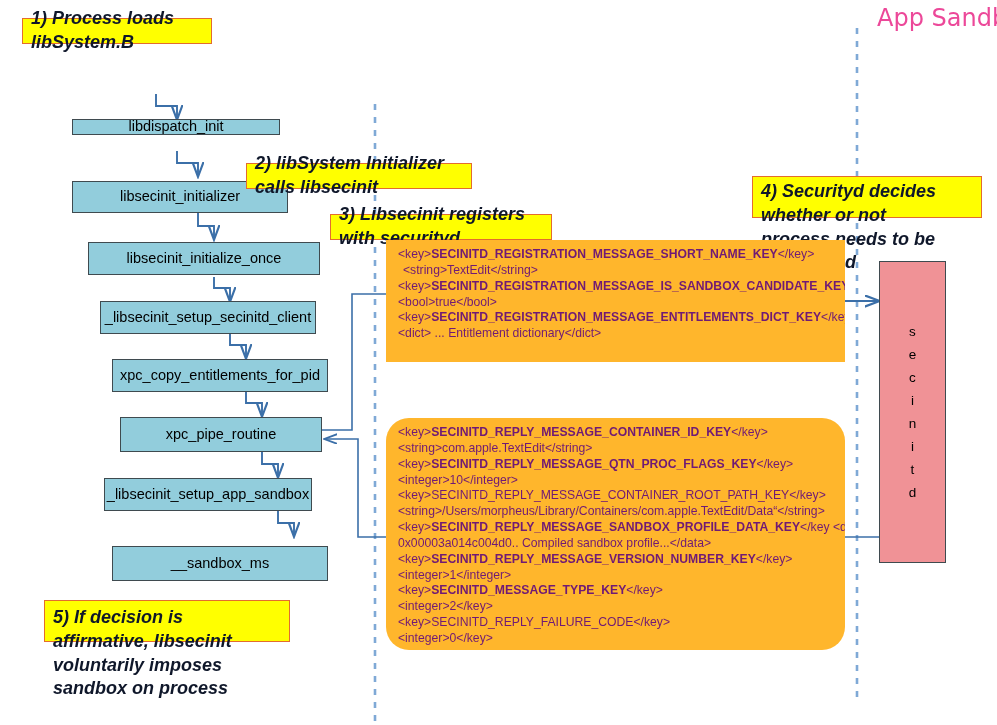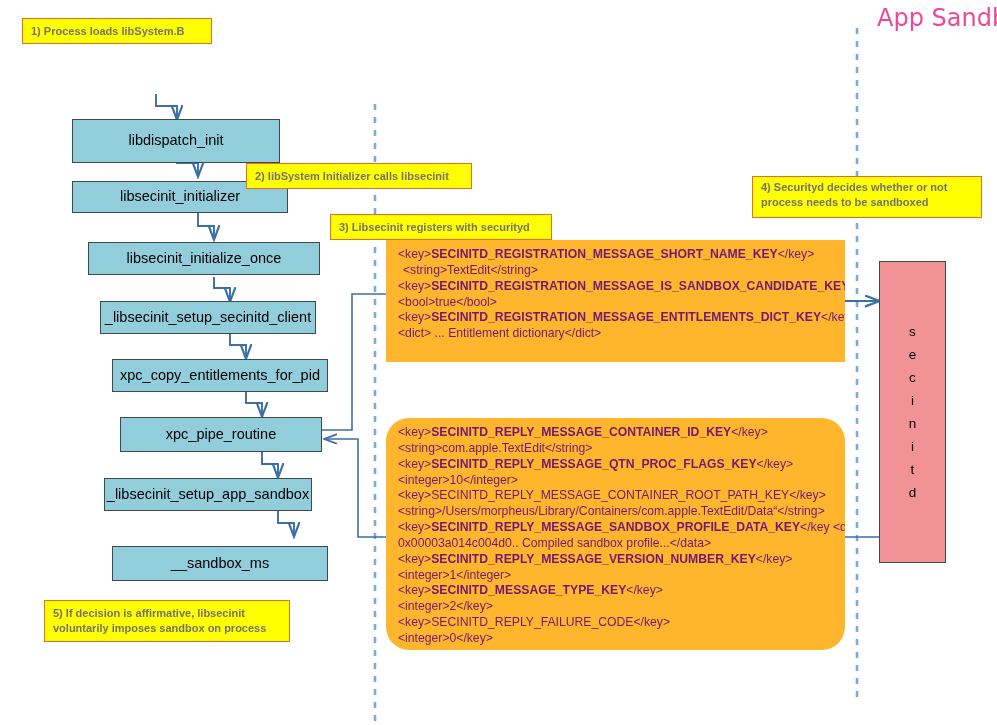--- a/index.html
+++ b/index.html
@@ -40,27 +40,28 @@
     text-align: center;
     white-space: nowrap;
   }
 
   
   .note {
     position: absolute;
     box-sizing: border-box;
     background: #FFFF00;
     border: 1.6px solid #E36C2E;
-    color: #737373;
-    font-size: 11px;
+    color: #0f172a;
+    font-size: 18px;
     font-weight: bold;
     line-height: 1.32;
     padding: 3px 7px 3px 8px;
     display: flex;
     align-items: center;
+    font-style: italic;
   }
 
   
   .xmlbox {
     position: absolute;
     box-sizing: border-box;
     background: #FFB62C;
     color: #701a75;
     font-size: 12.2px;
     line-height: 15.85px;
@@ -130,21 +131,21 @@
     <path d="M845,301 L879,301" stroke="#3B6FA8" stroke-width="1.9" fill="none" marker-end="url(#arw)"></path>
 
     <path d="M879,537 L845,537" stroke="#3B6FA8" stroke-width="1.6" fill="none"></path>
 
     <path d="M386,537 L358,537 L358,439 L325,439" stroke="#3B6FA8" stroke-width="1.6" fill="none" marker-end="url(#arw)"></path>
   </svg>
 
   <div class="zone-title" style="left:877px; top:4px;">App Sandbox</div>
 
 
-  <div class="pbox" style="left:72px;  top:119px; width:208px; height:44px;">libdispatch_init</div>
+  <div class="pbox" style="left:72px;  top:119px; width:208px; height:16px;">libdispatch_init</div>
 
   <div class="pbox" style="left:88px;  top:242px; width:232px; height:33px;">libsecinit_initialize_once</div>
 
   <div class="pbox" style="left:72px;  top:181px; width:216px; height:32px;">libsecinit_initializer</div>
 
   <div class="pbox" style="left:100px; top:301px; width:216px; height:33px;">_libsecinit_setup_secinitd_client</div>
 
   <div class="pbox" style="left:112px; top:359px; width:216px; height:33px;">xpc_copy_entitlements_for_pid</div>
 
   <div class="pbox" style="left:120px; top:417px; width:202px; height:35px;">xpc_pipe_routine</div>

